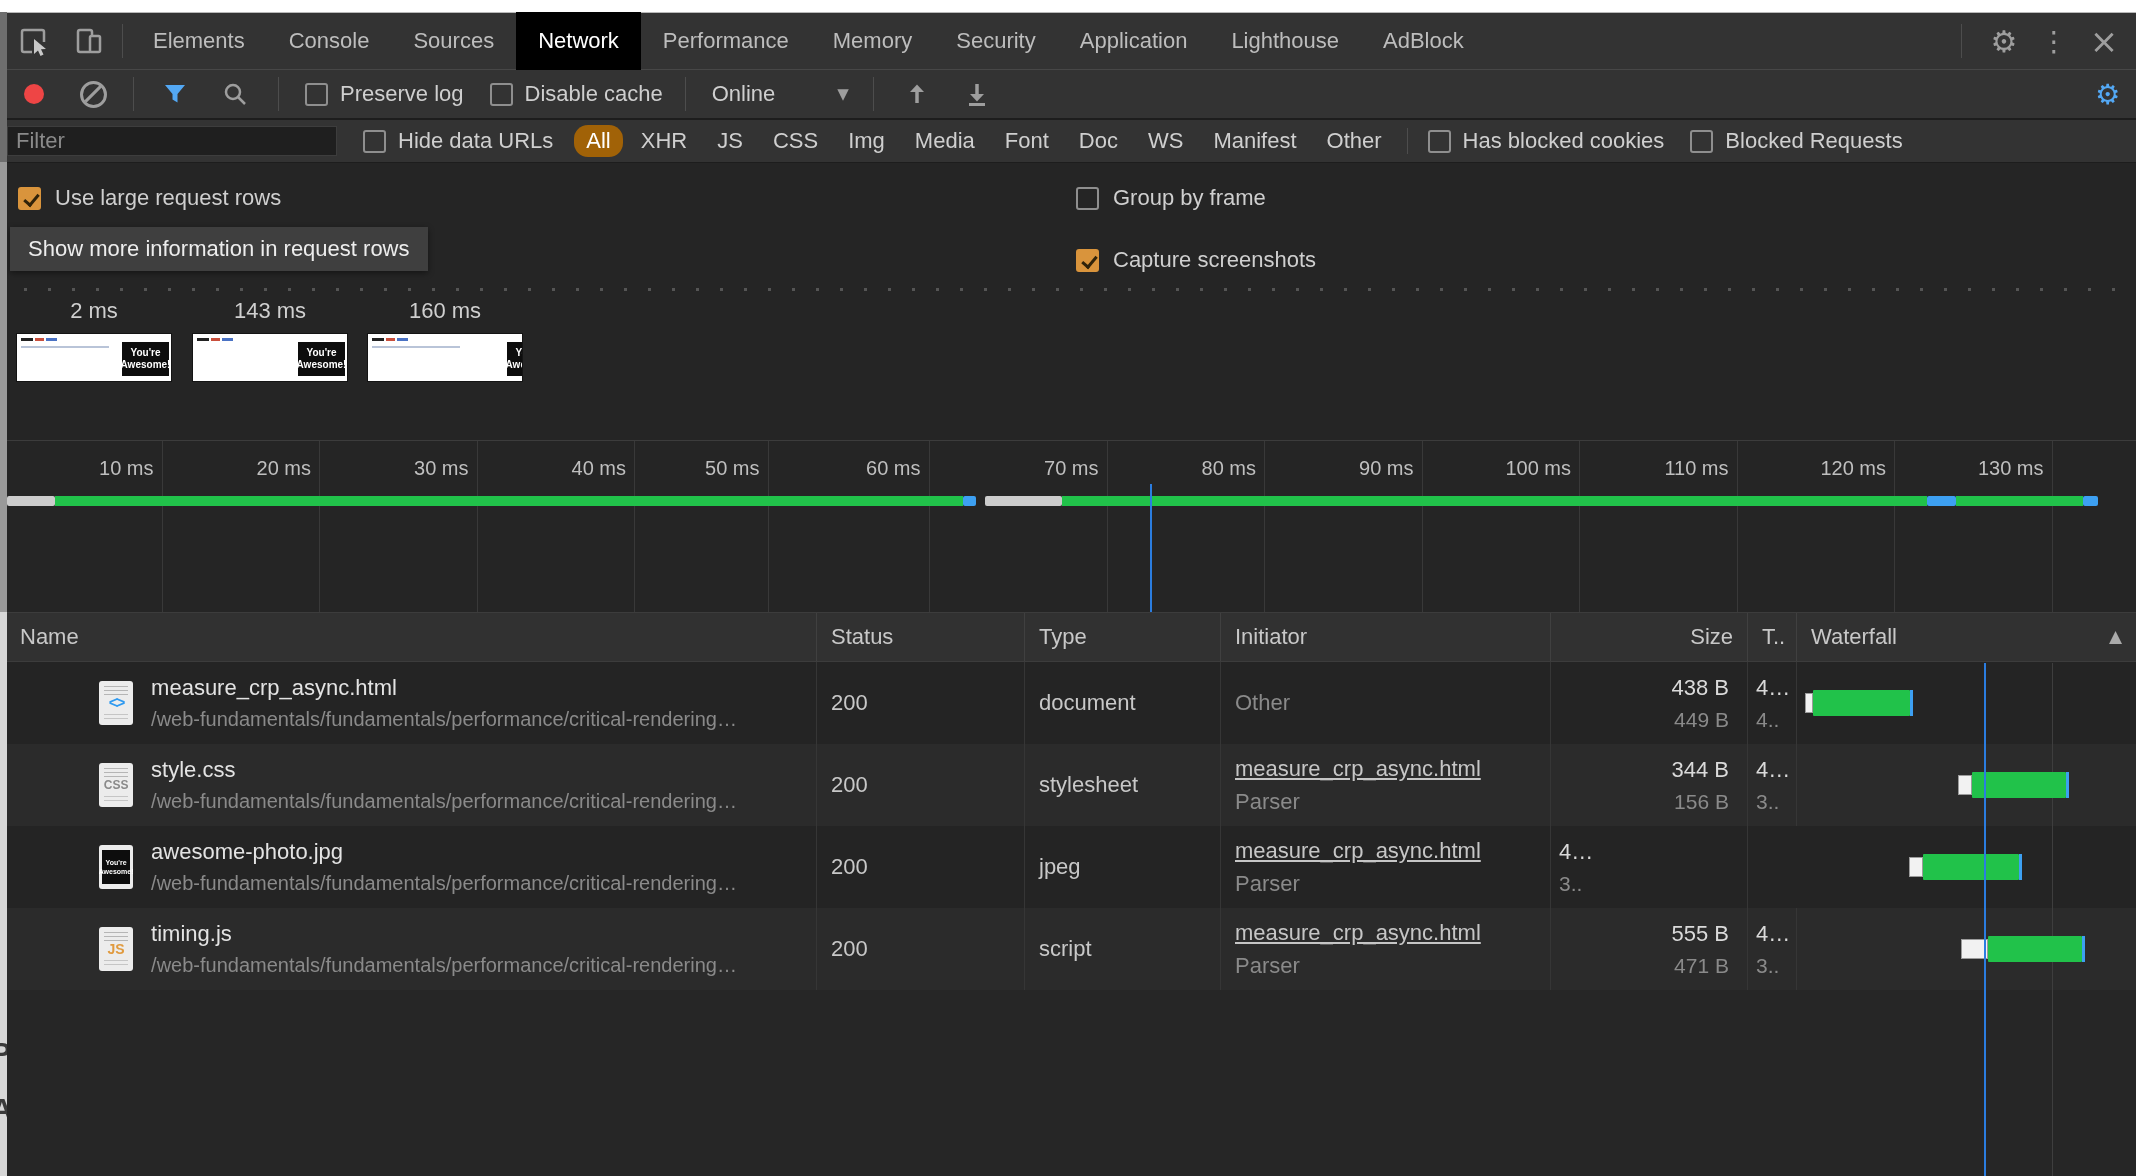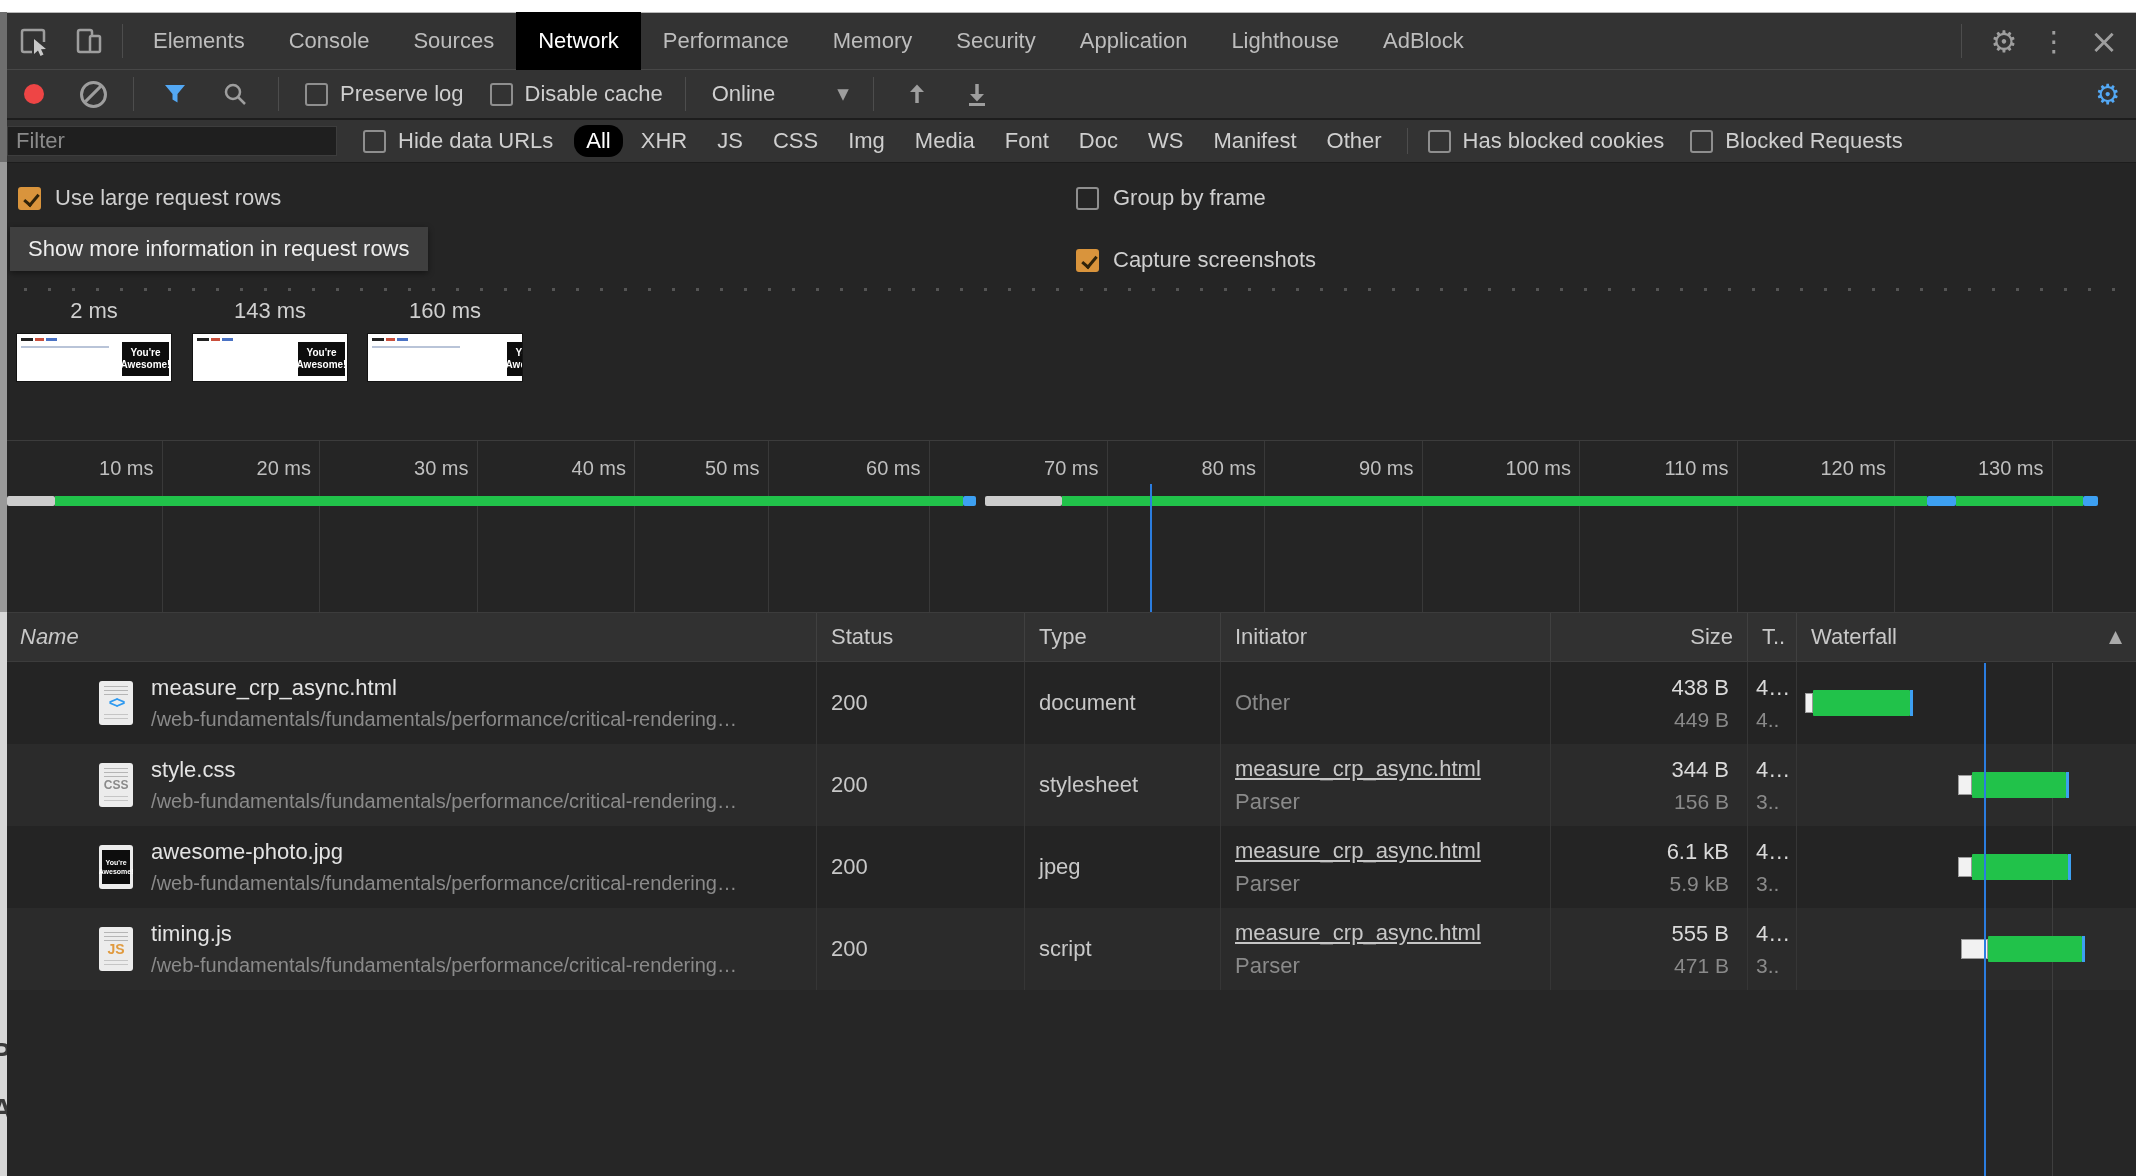--- a/index.html
+++ b/index.html
@@ -58,21 +58,21 @@
   
   .filterbar{position:absolute;left:0;top:120px;width:100%;height:42px;background:#333333;
              border-bottom:1px solid #1d1d1d;display:flex;align-items:center;}
   .filter-input{width:330px;height:30px;margin-left:7px;background:#1f1f1f;border:1px solid #3d3d3d;
                 color:#d5d5d5;font-size:22px;padding:0 8px;box-sizing:border-box;outline:none;
                 font-family:"Liberation Sans",sans-serif;}
   .filter-input::placeholder{color:#8a8a8a;}
   .fb-hide{margin-left:26px;}
   .ftypes{display:flex;align-items:center;margin-left:18px;}
   .ftype{padding:3px 12px;margin:0 3px;font-size:22px;color:#cfcfcf;border-radius:14px;}
-  .ftype.active{background:#000000;color:#ffffff;}
+  .ftype.active{background:#a16207;color:#ffffff;}
   .filterbar .vsep{height:26px;margin-left:10px;}
   .fb-cookies{margin-left:20px;} .fb-blocked{margin-left:26px;}
 
   
   .options{position:absolute;left:0;top:163px;width:100%;height:132px;}
   .opt{position:absolute;display:flex;align-items:center;font-size:22px;color:#cfcfcf;}
   .opt .cb{margin-right:14px;}
   .opt.large{left:18px;top:22px;}
   .opt.group{left:1076px;top:22px;}
   .opt.capture{left:1076px;top:84px;}
@@ -104,21 +104,21 @@
   .ov-seg{position:absolute;top:0;height:10px;border-radius:2px;}
   .ov-seg.gray{background:#cccccc;} .ov-seg.green{background:#21c24a;border-radius:0;} .ov-seg.blue{background:#3da0f2;}
   .ov-cursor{position:absolute;top:43px;bottom:0;width:2px;background:#2b7de0;}
 
   
   .nettable{position:absolute;left:0;top:612px;width:100%;height:564px;background:#262626;}
   .tgrid{display:grid;grid-template-columns:817px 208px 196px 330px 197px 49px 339px;}
   .thead{height:50px;background:#313131;border-top:1px solid #3c3c3c;border-bottom:1px solid #3c3c3c;box-sizing:border-box;}
   .thead .hcell{display:flex;align-items:center;font-size:22px;color:#c8c8c8;border-right:1px solid #404040;
                 padding-left:14px;box-sizing:border-box;position:relative;overflow:hidden;}
-  .thead .hcell.c-name{padding-left:20px;font-style:italic;}
+  .thead .hcell.c-name{padding-left:20px;}
   .thead .hcell.c-size{justify-content:flex-end;padding-right:14px;}
   .thead .hcell.c-wf{border-right:none;}
   .sort-tri{position:absolute;right:14px;top:13px;font-size:17px;color:#aaaaaa;}
   .trow{height:82px;box-sizing:border-box;}
   .trow.odd{background:#242424;} .trow.even{background:#2b2b2b;}
   .tcell{border-right:1px solid #363636;box-sizing:border-box;display:flex;flex-direction:column;
          justify-content:center;padding-left:14px;overflow:hidden;position:relative;}
   .tcell.c-wf{border-right:none;}
   .c-name-cell{flex-direction:row;align-items:center;padding-left:20px;}
   .nametxt{margin-left:18px;min-width:0;}
@@ -510,24 +510,20 @@
     <div class="tcell">
             <span class="val-main status-val">200</span>
           </div>
     <div class="tcell">
             <span class="val-main type-val">jpeg</span>
           </div>
     <div class="tcell">
       <span class="init-main init-link">measure_crp_async.html</span>
       <span class="init-sub">Parser</span>
     </div>
-    <div class="tcell two c-size-cell">
-      <span class="a size-a">6.1 kB</span>
-      <span class="b size-b">5.9 kB</span>
-    </div>
     <div class="tcell two c-time-cell">
       <span class="a time-a">4…</span>
       <span class="b time-b">3..</span>
     </div>
     <div class="tcell c-wf wf-area">
       <div class="wf-ws" style="left: 161px; width: 14px;"></div>
       <div class="wf-bar" style="left: 175px; width: 96px;"></div>
     </div>
   </div>
         <div class="trow tgrid even">

